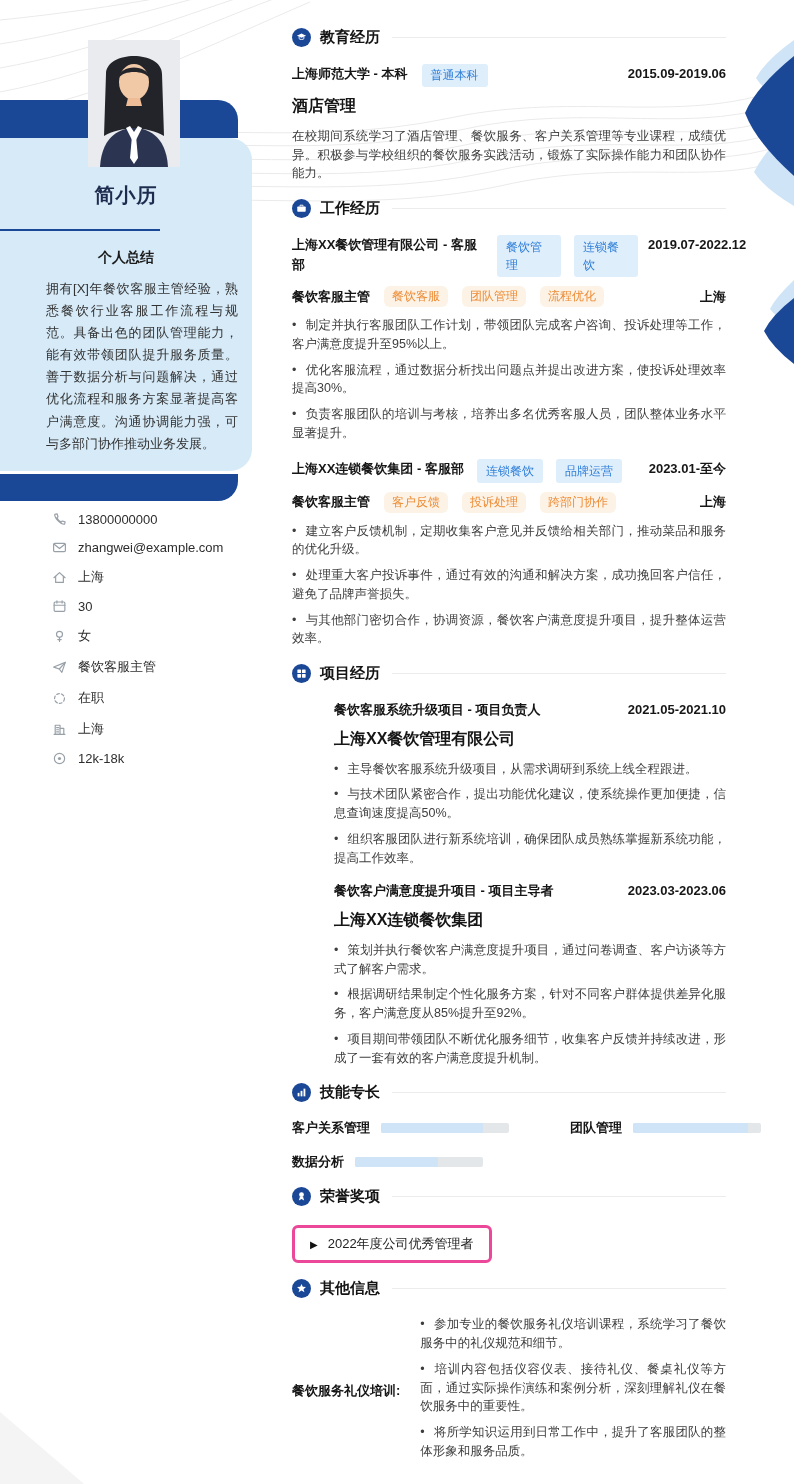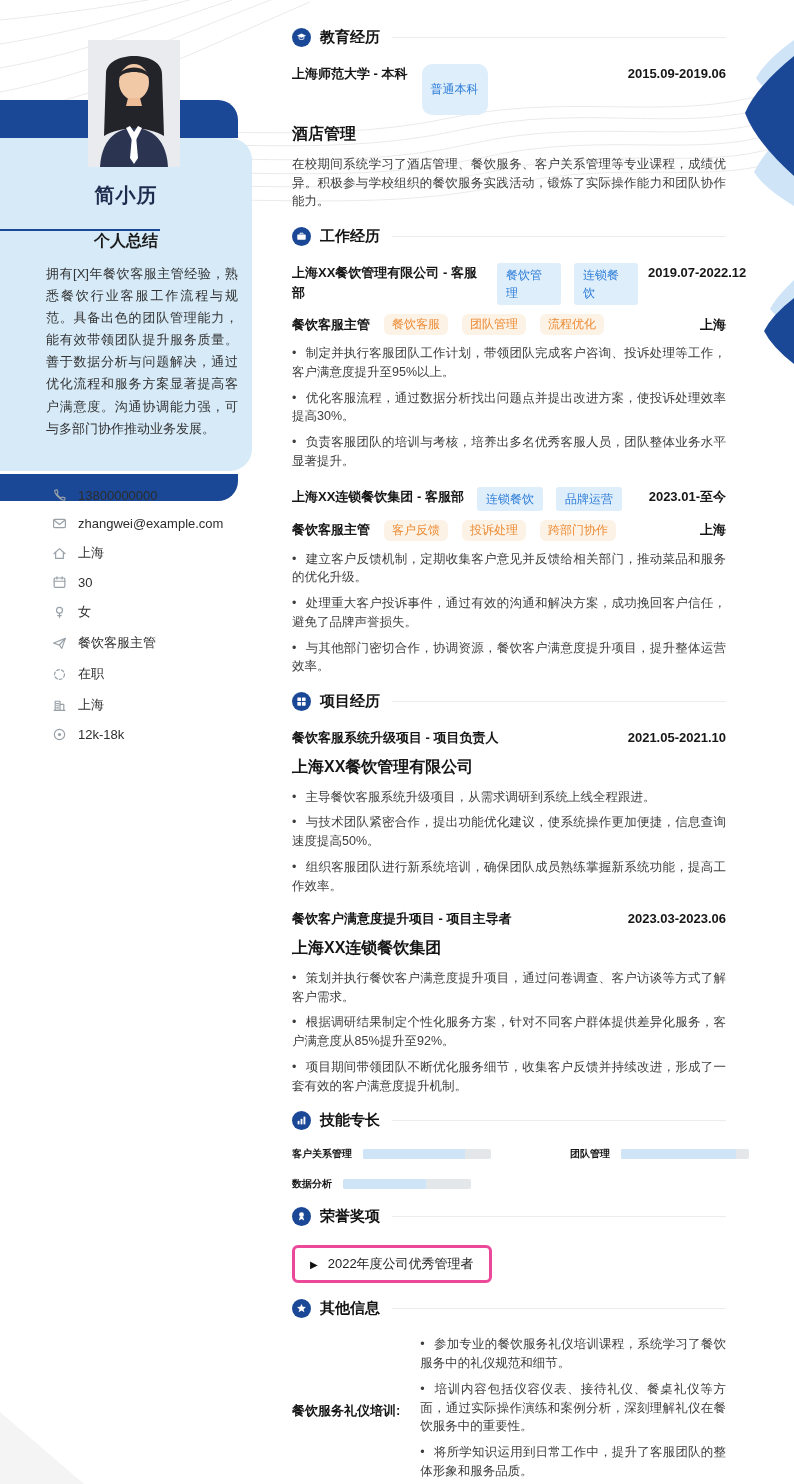--- a/index.html
+++ b/index.html
@@ -19,66 +19,66 @@
   
   .band-top { position:absolute; left:0; top:100px; width:238px; height:38px;
     background:#1a4796; border-radius:0 20px 0 0; z-index:1; }
   .band-bottom { position:absolute; left:0; top:474px; width:238px; height:27px;
     background:#1a4796; border-radius:0 0 20px 0; z-index:1; }
   .panel { position:absolute; left:0; top:138px; width:252px; height:333px;
     background:#d6eaf8; border-radius:0 22px 22px 0; z-index:2; }
   .photo { position:absolute; left:88px; top:40px; width:92px; height:127px; z-index:3; }
   .name { margin-top:44px; text-align:center; font-size:20px; font-weight:700; color:#1d2c4e; letter-spacing:1px; }
   .name-divider { width:160px; height:2px; background:#1a4796; margin-top:20px; }
-  .summary-title { margin-top:0; text-align:center; font-size:16px; font-weight:700; color:#1c1c1c; }
+  .summary-title { margin-top:18px; text-align:center; font-size:14px; font-weight:700; color:#1c1c1c; }
   .summary { margin:11px 14px 0 46px; font-size:13px; line-height:1.7; color:#333; text-align:justify; }
 
-  .contacts { position:absolute; left:52px; top:488px; z-index:2; }
+  .contacts { position:absolute; left:52px; top:512px; z-index:2; }
   .c-row { display:flex; align-items:center; margin-bottom:13px; font-size:13px; color:#2d2d2d; }
   .c-ico { width:15px; height:15px; margin-right:11px; flex:none; }
   .c-ico svg { width:15px; height:15px; stroke:#98a0a8; fill:none; stroke-width:1.1;
     stroke-linecap:round; stroke-linejoin:round; }
 
   
   .main { position:absolute; left:292px; top:28px; width:434px; z-index:2; }
   .section { margin-bottom:16px; }
   .sec-head { display:flex; align-items:center; margin-bottom:17px; }
   .sec-ico { width:19px; height:19px; border-radius:50%; background:#1a4796;
     display:flex; align-items:center; justify-content:center; flex:none; }
   .sec-ico svg { width:11px; height:11px; }
   .sec-title { font-size:15px; font-weight:700; color:#141414; margin-left:9px; white-space:nowrap; }
   .sec-line { flex:1; height:1px; background:#ececec; margin-left:12px; }
 
   .entry-head { display:flex; align-items:flex-start; margin-bottom:9px; }
   .etitle { font-size:13px; font-weight:700; color:#161616; line-height:1.5; }
   .edate { font-size:13px; font-weight:700; color:#161616; margin-left:auto; padding-left:10px; white-space:nowrap; line-height:1.5; }
-  .badge { font-size:12px; color:#2e7ed8; background:#dfeefb; border-radius:10px;
-    padding:17px 9px; margin-left:14px; line-height:1.4; flex:none; align-self:center; }
+  .badge { font-size:12px; color:#2e7ed8; background:#dfeefb; border-radius:3px;
+    padding:3px 9px; margin-left:14px; line-height:1.4; flex:none; align-self:center; }
   .biz-tag { font-size:12px; color:#2e7ed8; background:#dfeefb; border-radius:3px;
     padding:3px 9px; margin-left:13px; line-height:1.5; flex:none; white-space:nowrap; }
   .tags-wrap .company { flex:0 0 192px; }
   .tags-wrap .biz-tag { max-width:64px; white-space:normal; }
   .company { flex:0 1 auto; }
 
   .role-row { display:flex; align-items:center; margin-bottom:9px; }
   .role { font-size:13px; font-weight:700; color:#161616; white-space:nowrap; }
   .org-tag { font-size:12px; color:#ed8b35; background:#fcf3e6; border-radius:6px;
     padding:2px 8px; margin-left:14px; white-space:nowrap; }
   .loc { font-size:13px; font-weight:700; color:#161616; margin-left:auto; white-space:nowrap; }
 
   .major, .org { font-size:16px; font-weight:700; color:#161616; margin-bottom:10px; }
   .para, .bullet { font-size:12.5px; line-height:1.5; color:#3e3e3e; text-align:justify; }
   .bullet { margin-bottom:7px; }
   .bullet::before { content:"•"; margin-right:9px; }
   .job { margin-bottom:16px; }
-  .proj { margin-bottom:14px; }
+  .proj { margin-bottom:14px;margin-left:42px; }
 
   .skills-grid { display:grid; grid-template-columns:278px 1fr; row-gap:16px; margin-bottom:6px; }
   .skill { display:flex; align-items:center; }
-  .skill-label { font-size:10px; font-weight:700; color:#161616; margin-right:11px; white-space:nowrap; }
+  .skill-label { font-size:13px; font-weight:700; color:#161616; margin-right:11px; white-space:nowrap; }
   .skill-track { width:128px; height:10px; background:#e4e7ea; border-radius:2px; overflow:hidden; }
   .skill-fill { height:100%; background:#cfe4f6; }
 
   .honor-pill { display:inline-flex; align-items:center; border:3px solid #ec4899;
     border-radius:6px; padding:7px 15px; margin-top:2px; cursor:pointer; background:#fff; }
   .honor-arrow { font-size:10px; color:#111; margin-right:10px; }
   .honor-arrow::before { content:"▶"; }
   .honor-text { font-size:13px; color:#222; }
 
   .other-row { display:flex; align-items:center; }

